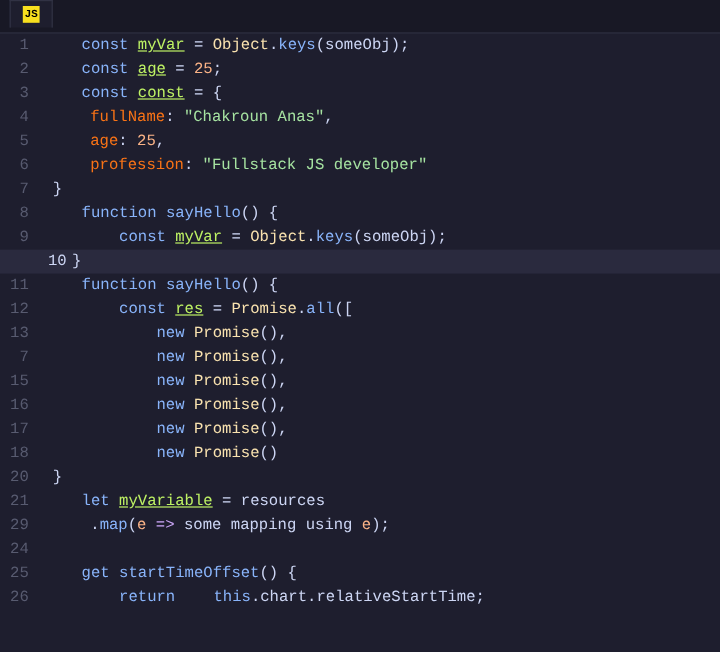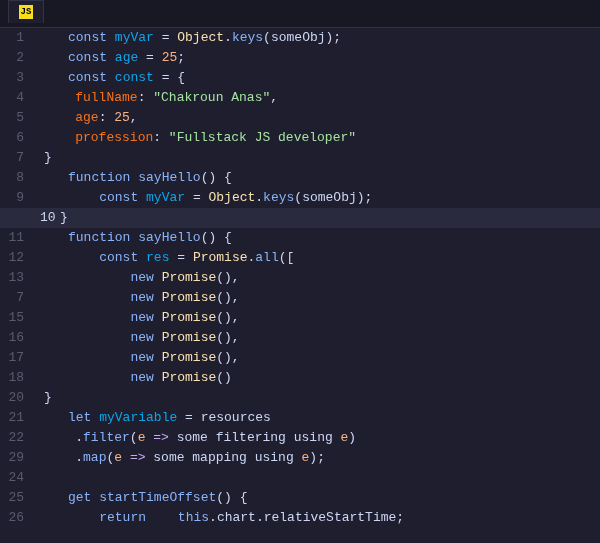--- a/index.html
+++ b/index.html
@@ -84,21 +84,21 @@
       padding-left: 40px;
     }
 
     .line-content {
       flex: 1;
       padding-left: 4px;
       line-height: 20px;
       white-space: pre;
     } 
     .kw-blue { color: #89b4fa; margin-left: 24px; } 
-    .var { color: #0ea5e9; } 
+    .var { color: #bef264; text-decoration: underline; } 
     .var2 { color: #cdd6f4; } 
     .func { color: #89b4fa; } 
     .str { color: #a6e3a1; } 
     .num { color: #fab387; } 
     .prop { color: #f97316; } 
     .punc { color: #cdd6f4; }
     .method { color: #89b4fa; }
     .class-name { color: #f9e2af; } 
     .arrow { color: #cba6f7; }
     .param { color: #fab387; }
@@ -211,24 +211,20 @@
   <div class="line">
     <span class="line-number">20</span>
     <span class="line-content"><span class="punc">}</span></span>
   </div>
 
   <div class="line">
     <span class="line-number">21</span>
     <span class="line-content"><span class="kw-blue">let</span> <span class="var">myVariable</span> <span class="punc">= </span><span class="var2">resources</span></span>
   </div>
 
-  <div class="line">
-    <span class="line-number">22</span>
-    <span class="line-content">    <span class="punc">.</span><span class="method">filter</span><span class="punc">(</span><span class="param">e</span> <span class="arrow">=&gt;</span> <span class="var2">some filtering using</span> <span class="param">e</span><span class="punc">)</span></span>
-  </div>
 
   <div class="line">
     <span class="line-number">29</span>
     <span class="line-content">    <span class="punc">.</span><span class="method">map</span><span class="punc">(</span><span class="param">e</span> <span class="arrow">=&gt;</span> <span class="var2">some mapping using</span> <span class="param">e</span><span class="punc">);</span></span>
   </div>
 
   <div class="line">
     <span class="line-number">24</span>
     <span class="line-content"></span>
   </div>

